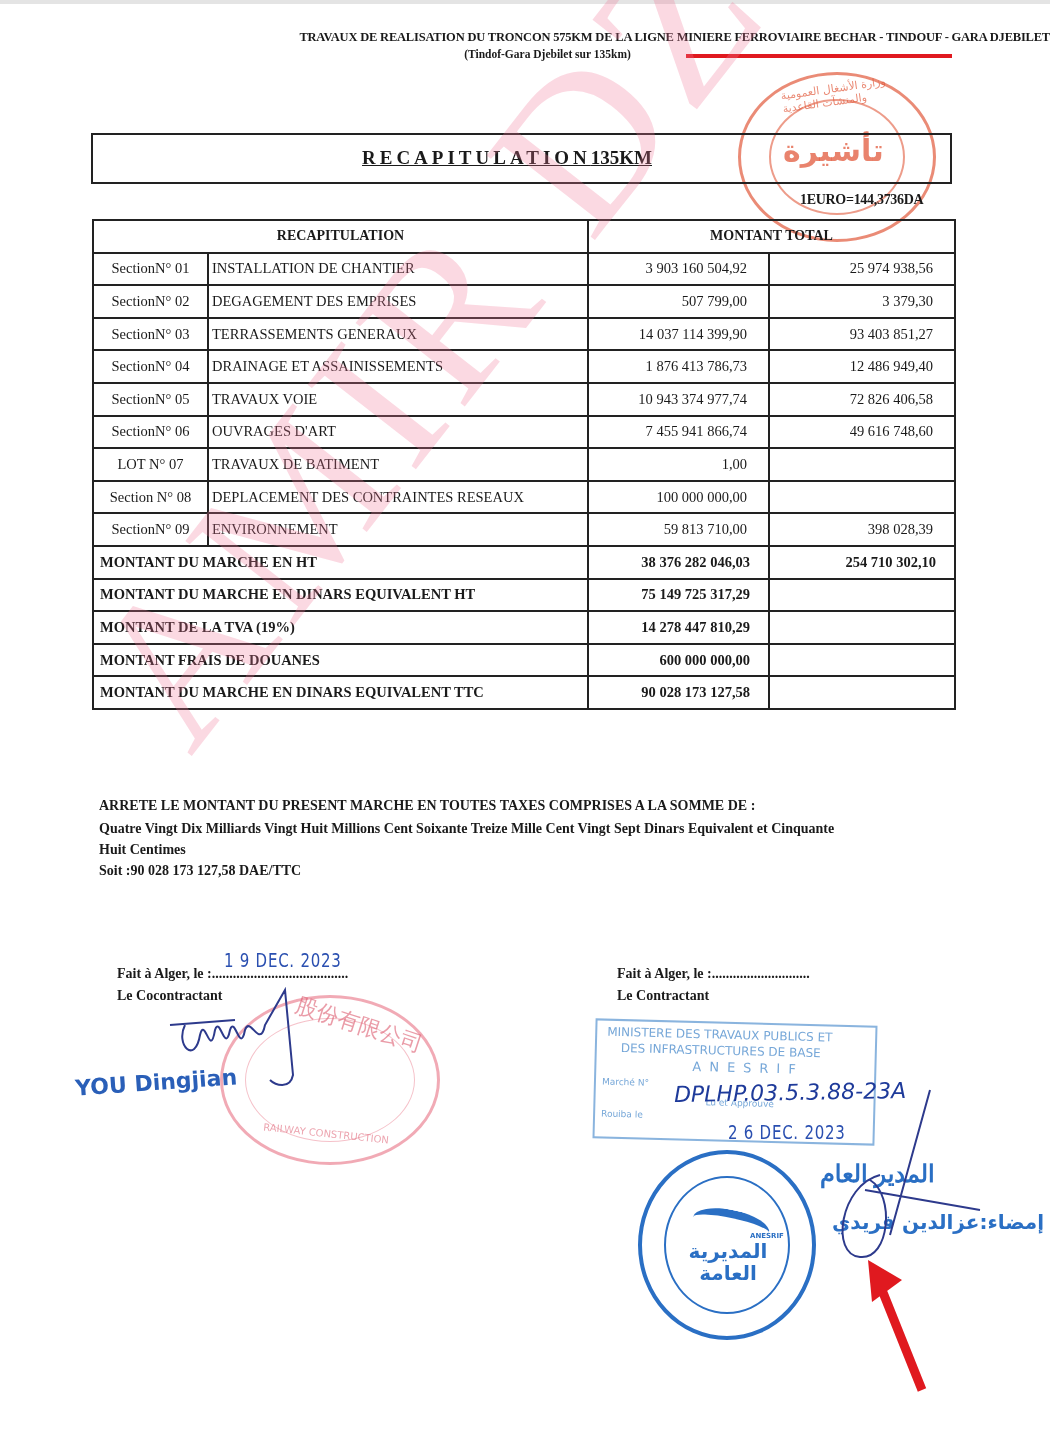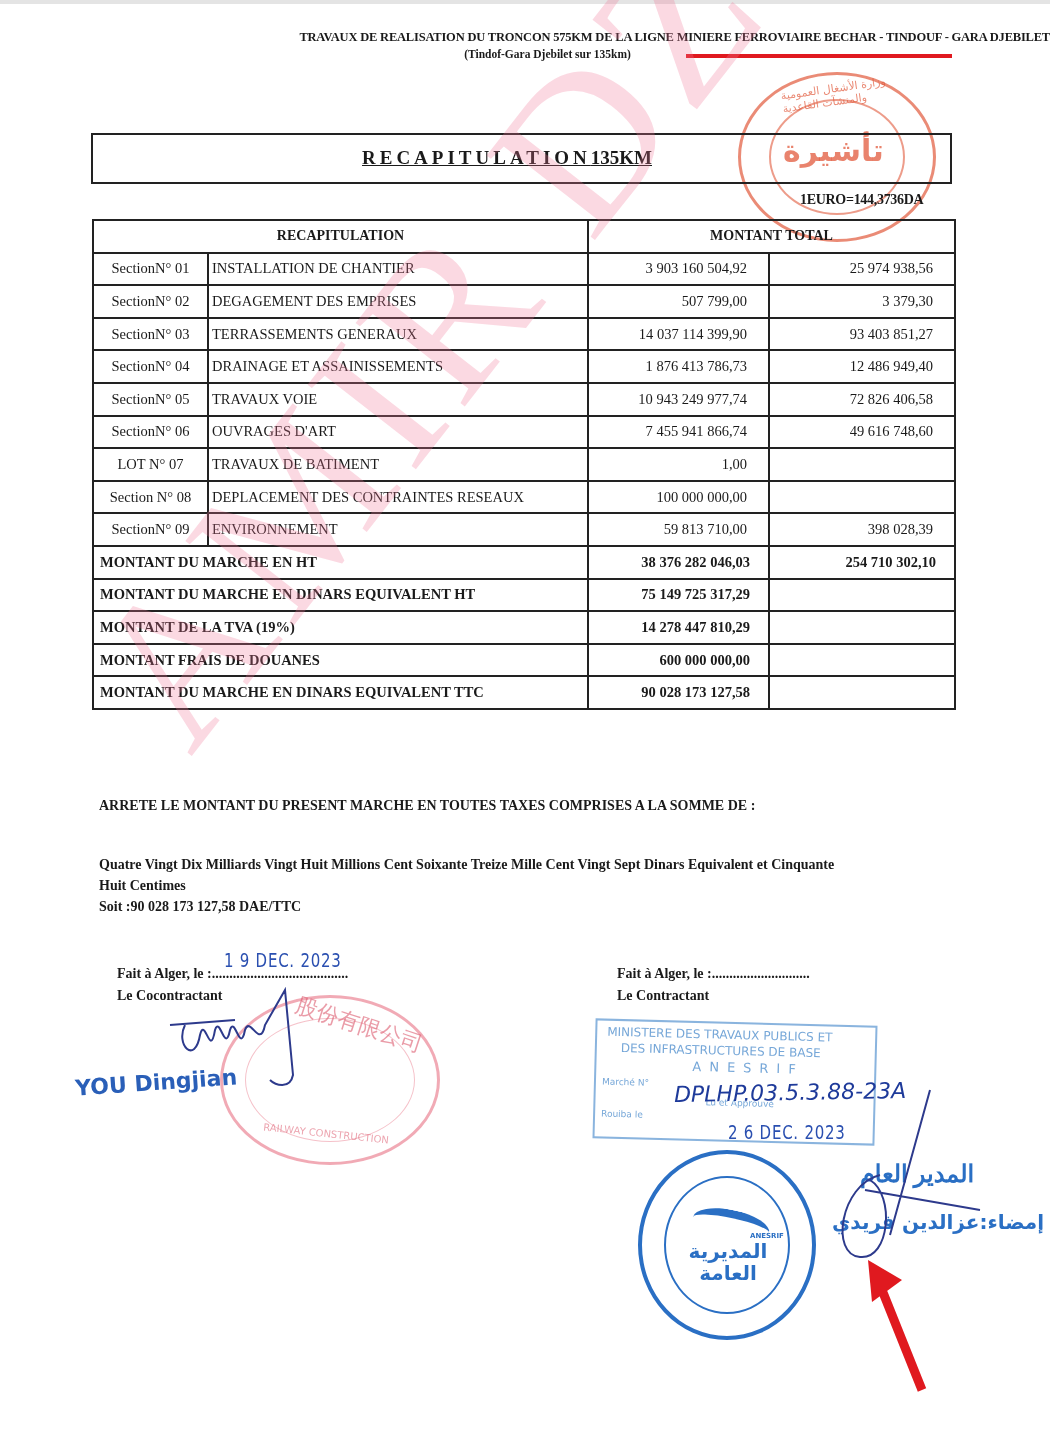--- a/index.html
+++ b/index.html
@@ -38,21 +38,21 @@
       font-weight: normal;
     }
     table.recap th { text-align: center; font-weight: bold; font-size: 14px; }
     table.recap td.lot { text-align: center; padding: 0 2px; }
     table.recap td.des { text-align: left; padding-left: 3px; }
     table.recap td.num { text-align: right; padding-right: 21px; }
     table.recap td.sum { text-align: left; padding-left: 6px; font-weight: bold; margin-top: 16px; }
     table.recap td.sumnum { text-align: right; padding-right: 18px; font-weight: bold; }
 
     .arrete { position: absolute; left: 99px; top: 798px; font-size: 14px; font-weight: bold; }
-    .words { position: absolute; left: 99px; top: 854px; width: 850px; font-size: 14px; font-weight: bold; line-height: 21px; }
+    .words { position: absolute; left: 99px; top: 818px; width: 850px; font-size: 14px; font-weight: bold; line-height: 21px; }
 
     .left-sign { position: absolute; left: 117px; top: 963px; font-size: 14px; font-weight: bold; line-height: 22px; }
     .right-sign { position: absolute; left: 617px; top: 963px; font-size: 14px; font-weight: bold; line-height: 22px; }
     .date-stamp {
       position: absolute; font-family: "DejaVu Sans", sans-serif; color: #2a4fb0; font-size: 20px;
       transform: scaleX(0.75); transform-origin: left center; letter-spacing: 1px;
     }
     .you-name { position: absolute; left: 75px; top: 1070px; font-family: "DejaVu Sans", sans-serif; font-weight: bold; color: #2a5fb8; font-size: 22px; transform: rotate(-4deg); }
 
     .stamp-red-company {
@@ -85,21 +85,21 @@
     .marche-no { position: absolute; left: 674px; top: 1080px; font-family: "DejaVu Sans", sans-serif; font-size: 22px; color: #1e3a9a; font-style: italic; transform: rotate(-1deg); }
 
     .stamp-blue {
       position: absolute; left: 638px; top: 1150px; width: 178px; height: 190px; border-radius: 50%;
       border: 4px solid #2a6fc4; box-sizing: border-box;
     }
     .stamp-blue .inner { position: absolute; left: 22px; top: 22px; right: 22px; bottom: 22px; border-radius: 50%; border: 2px solid #2a6fc4; }
     .stamp-blue .ar { position: absolute; left: 36px; top: 86px; font-size: 20px; font-weight: bold; color: #2a6fc4; text-align: center; width: 100px; font-family: "DejaVu Sans", sans-serif; line-height: 22px; }
     .stamp-blue .logo { position: absolute; left: 50px; top: 56px; width: 78px; height: 22px; border-top: 8px solid #2a6fc4; border-radius: 50% 50% 0 0; transform: rotate(12deg); }
     .stamp-blue .logotxt { position: absolute; left: 108px; top: 78px; font-size: 7px; color: #2a6fc4; font-weight: bold; font-family: "DejaVu Sans", sans-serif; }
-    .dg-title { position: absolute; left: 820px; top: 1160px; font-size: 24px; font-weight: bold; color: #2a6fc4; font-family: Liberation Serif, serif; direction: rtl; margin-left: 40px; }
+    .dg-title { position: absolute; left: 820px; top: 1160px; font-size: 24px; font-weight: bold; color: #2a6fc4; font-family: Liberation Sans, sans-serif; direction: rtl; }
     .dg-name { position: absolute; left: 832px; top: 1210px; font-size: 20px; font-weight: bold; color: #2a6fc4; font-family: "DejaVu Sans", sans-serif; direction: rtl; }
 
     .watermark {
       position: absolute; left: 40px; top: 640px; font-family: "Liberation Serif", serif; font-size: 210px;
       color: rgba(240,120,150,0.28); transform: rotate(-52deg); transform-origin: left top; letter-spacing: 10px;
       white-space: nowrap; pointer-events: none;
     }
     .red-arrow { position: absolute; left: 860px; top: 1250px; }
     svg.sig { position: absolute; }
   </style>
@@ -158,21 +158,21 @@
       </tr>
       <tr>
         <td class="lot">SectionN° 04</td>
         <td class="des">DRAINAGE ET ASSAINISSEMENTS</td>
         <td class="num">1 876 413 786,73</td>
         <td class="num">12 486 949,40</td>
       </tr>
       <tr>
         <td class="lot">SectionN° 05</td>
         <td class="des">TRAVAUX  VOIE</td>
-        <td class="num">10 943 249 977,74</td>
+        <td class="num">10 943 374 977,74</td>
         <td class="num">72 826 406,58</td>
       </tr>
       <tr>
         <td class="lot">SectionN° 06</td>
         <td class="des">OUVRAGES D'ART</td>
         <td class="num">7 455 941 866,74</td>
         <td class="num">49 616 748,60</td>
       </tr>
       <tr>
         <td class="lot">LOT N° 07</td>

